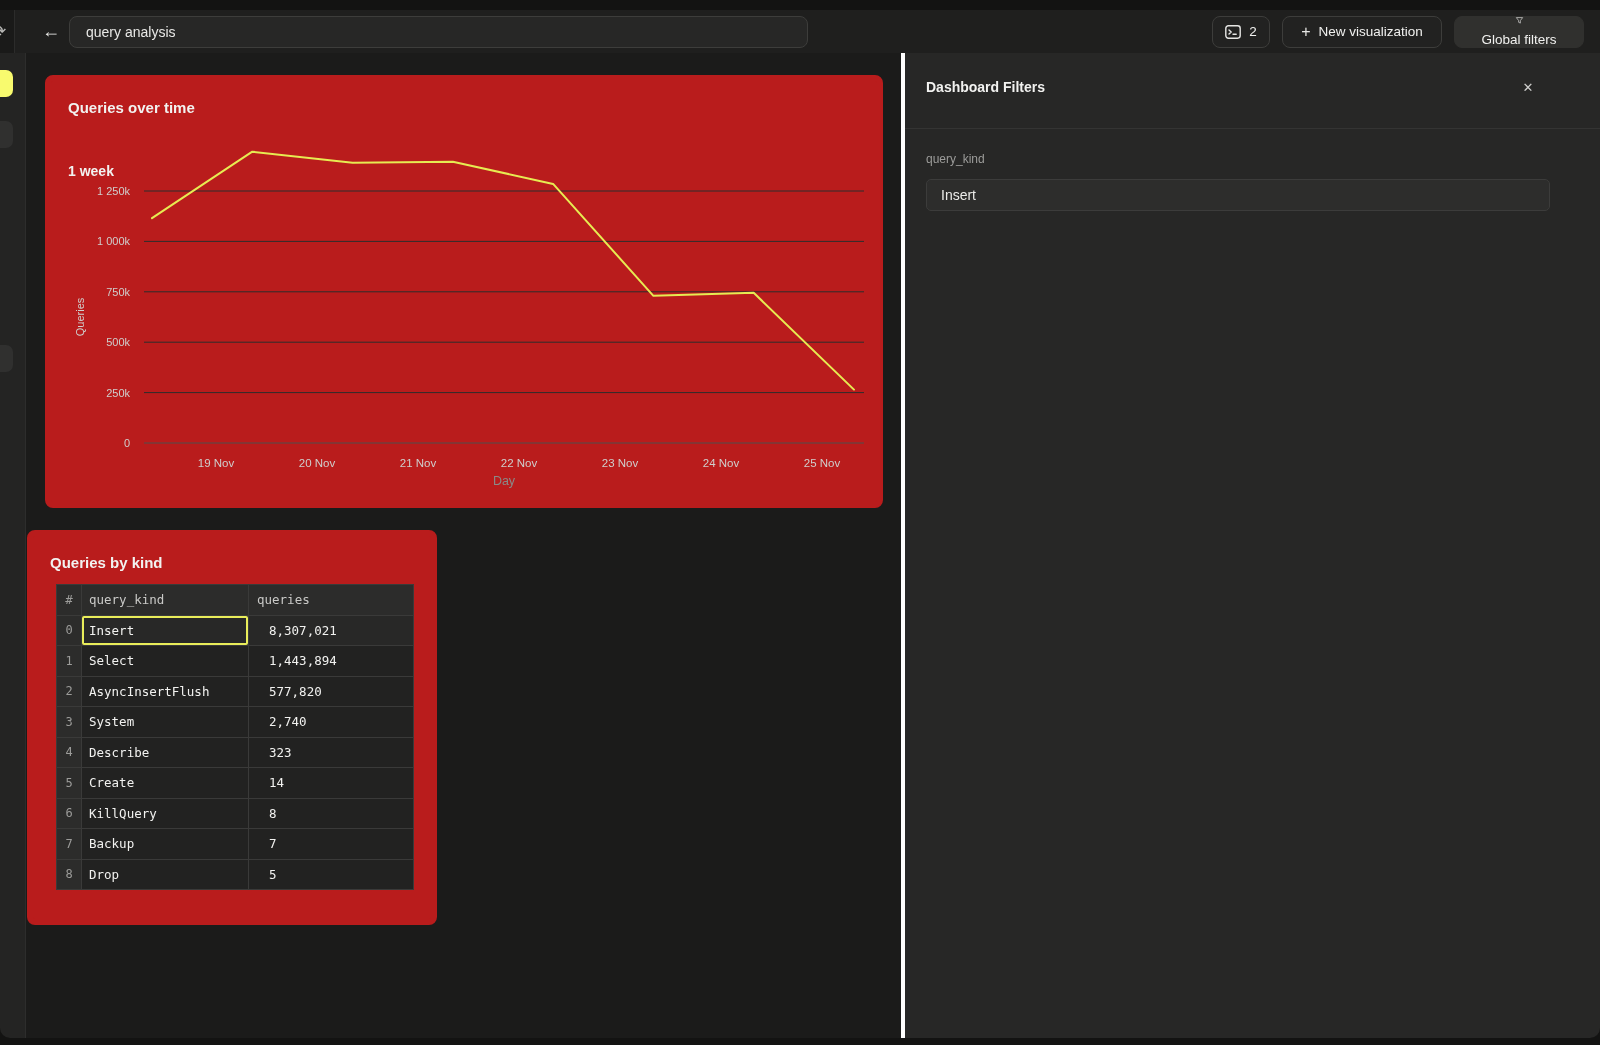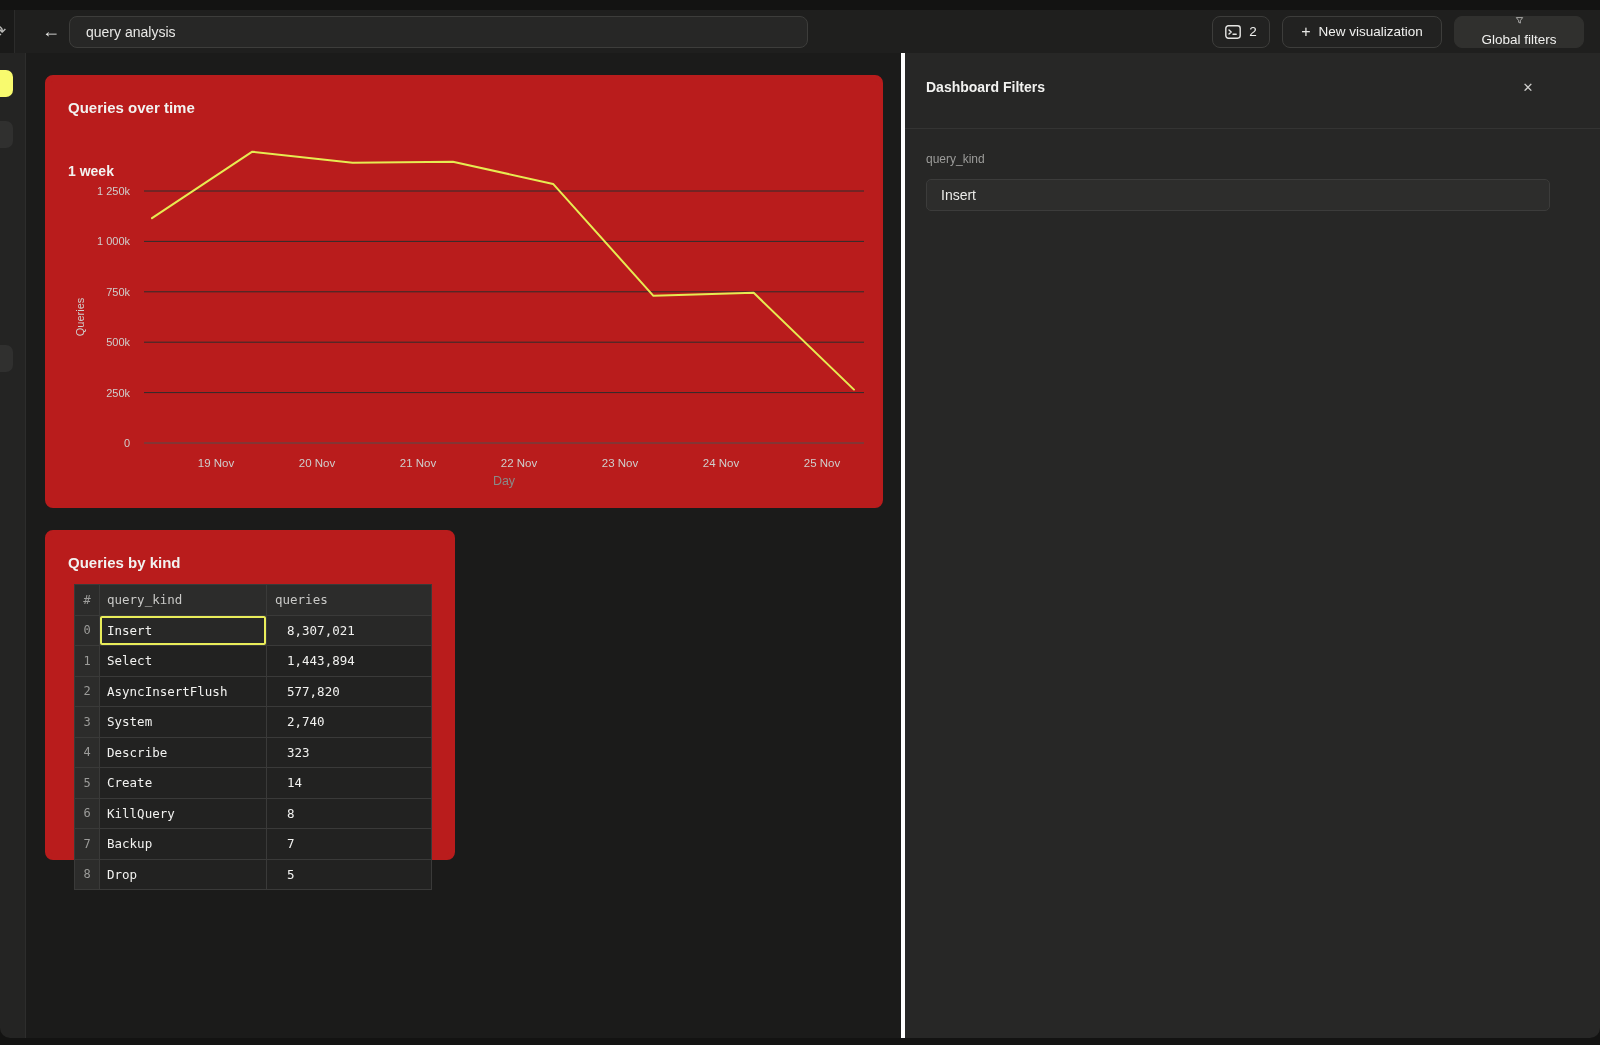--- a/index.html
+++ b/index.html
@@ -35,21 +35,21 @@
   .sidebar { width:26px; background:#242423; border-right:1px solid #2d2d2c; position:relative;
              flex:0 0 auto; }
   .side-sq { position:absolute; left:-13px; width:26px; height:27px; border-radius:7px; cursor:pointer; }
   .side-sq.active { background:#f8fa6e; }
   .side-sq.idle   { background:#30302f; }
   .sq1 { top:17px; } .sq2 { top:68px; } .sq3 { top:292px; }
 
   .main { width:875px; background:#1b1b1a; position:relative; flex:0 0 auto; }
   .card { position:absolute; background:#b91c1c; border:6px solid #b91c1c; border-radius:8px; }
   .chart-card { left:19px; top:22px; width:838px; height:433px; }
-  .table-card { left:19px; top:477px; width:410px; height:330px;text-decoration:underline; }
+  .table-card { left:1px; top:477px; width:410px; height:395px;text-decoration:underline; }
   .card-title { position:absolute; left:17px; top:18px; font-size:15px; font-weight:700; color:#f2f2f0; }
   .card-subtitle { position:absolute; left:17px; top:41px; font-size:14px; font-weight:700; color:#f2f2f0;margin-top:41px; }
   .chart-svg { position:absolute; left:0; top:0; width:838px; height:433px; }
   .chart-svg text { font-family:"Liberation Sans", sans-serif; }
 
   
   .qtable { position:absolute; left:23px; top:48px; border-collapse:collapse;
             font-family:"DejaVu Sans Mono", monospace; font-size:12.5px; }
   .qtable th, .qtable td { border:1px solid #3a3a39; height:30.5px; padding:0; }
   .qtable th { background:#2c2c2b; color:#c9c9c7; font-weight:400; text-align:left; }

